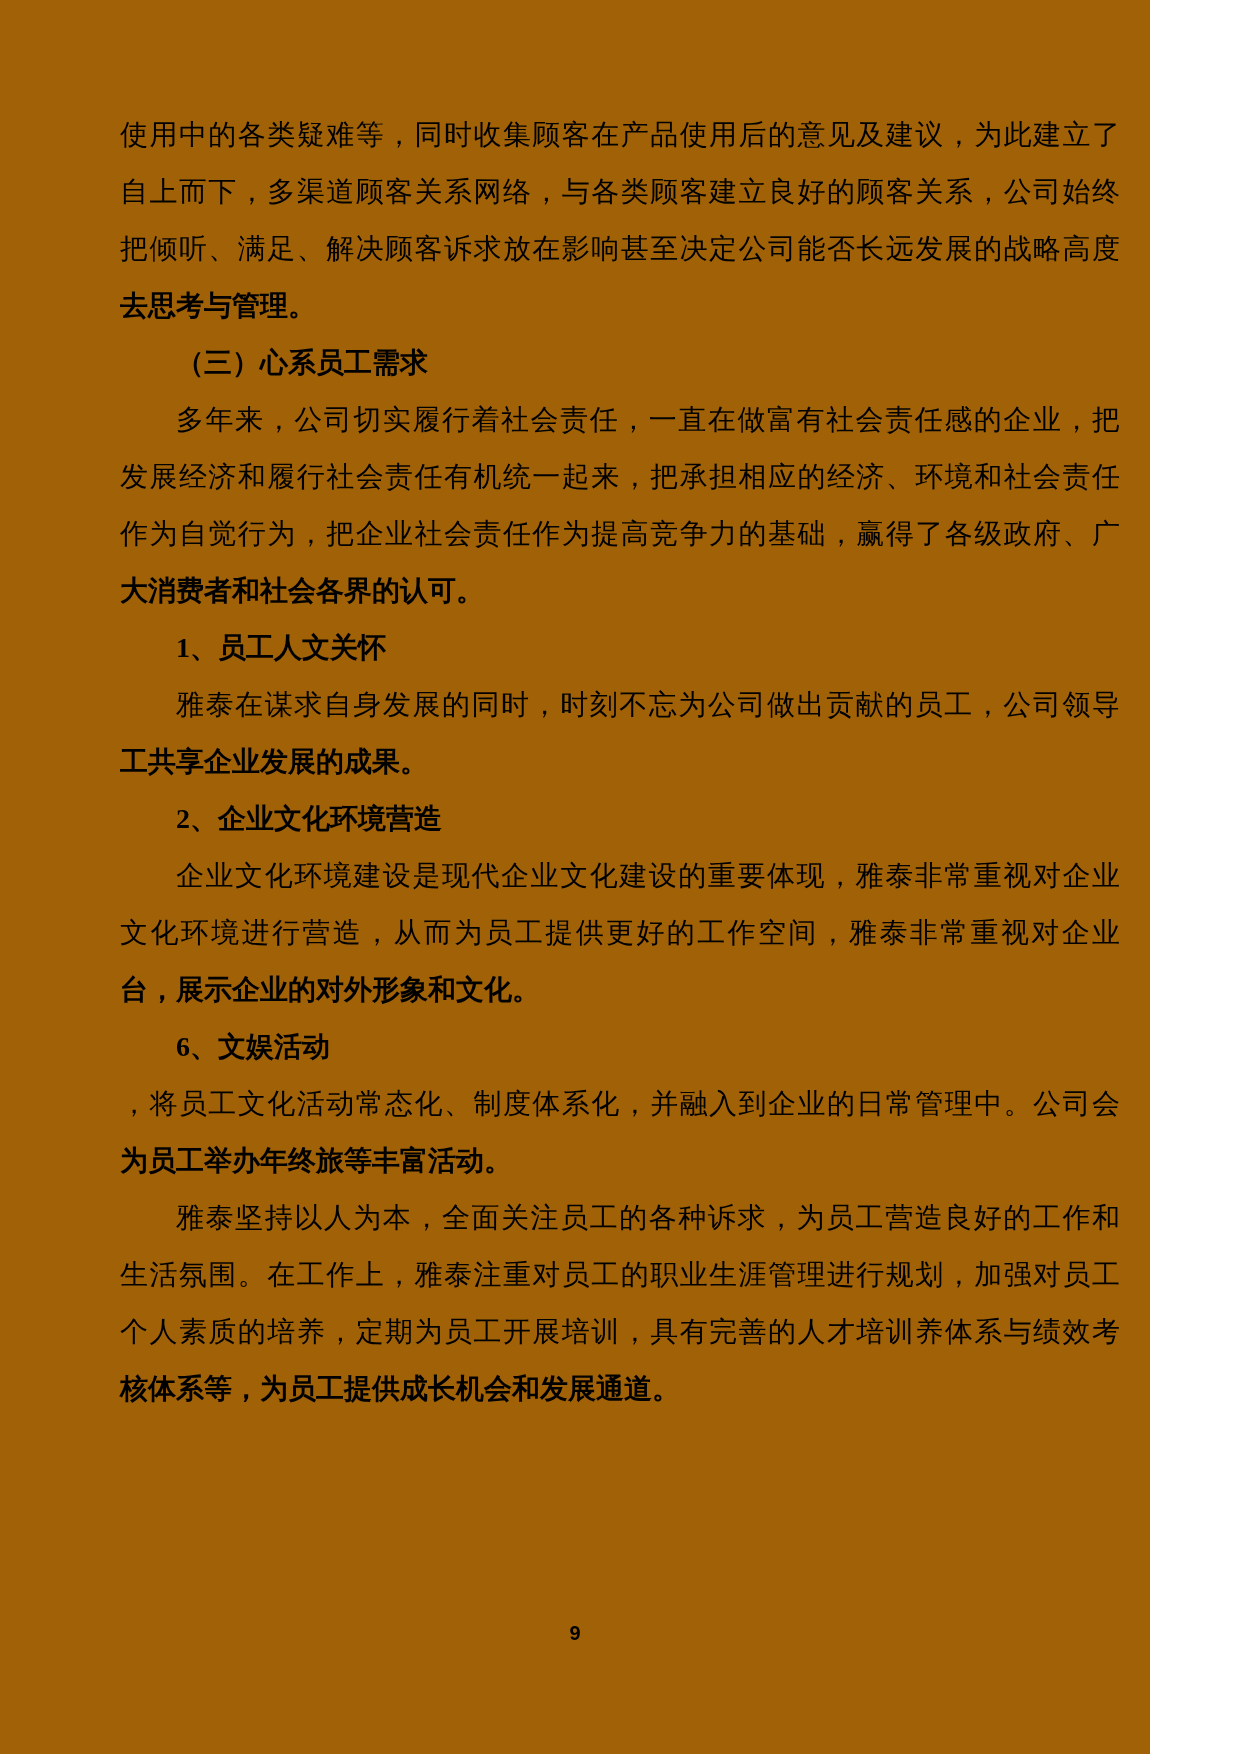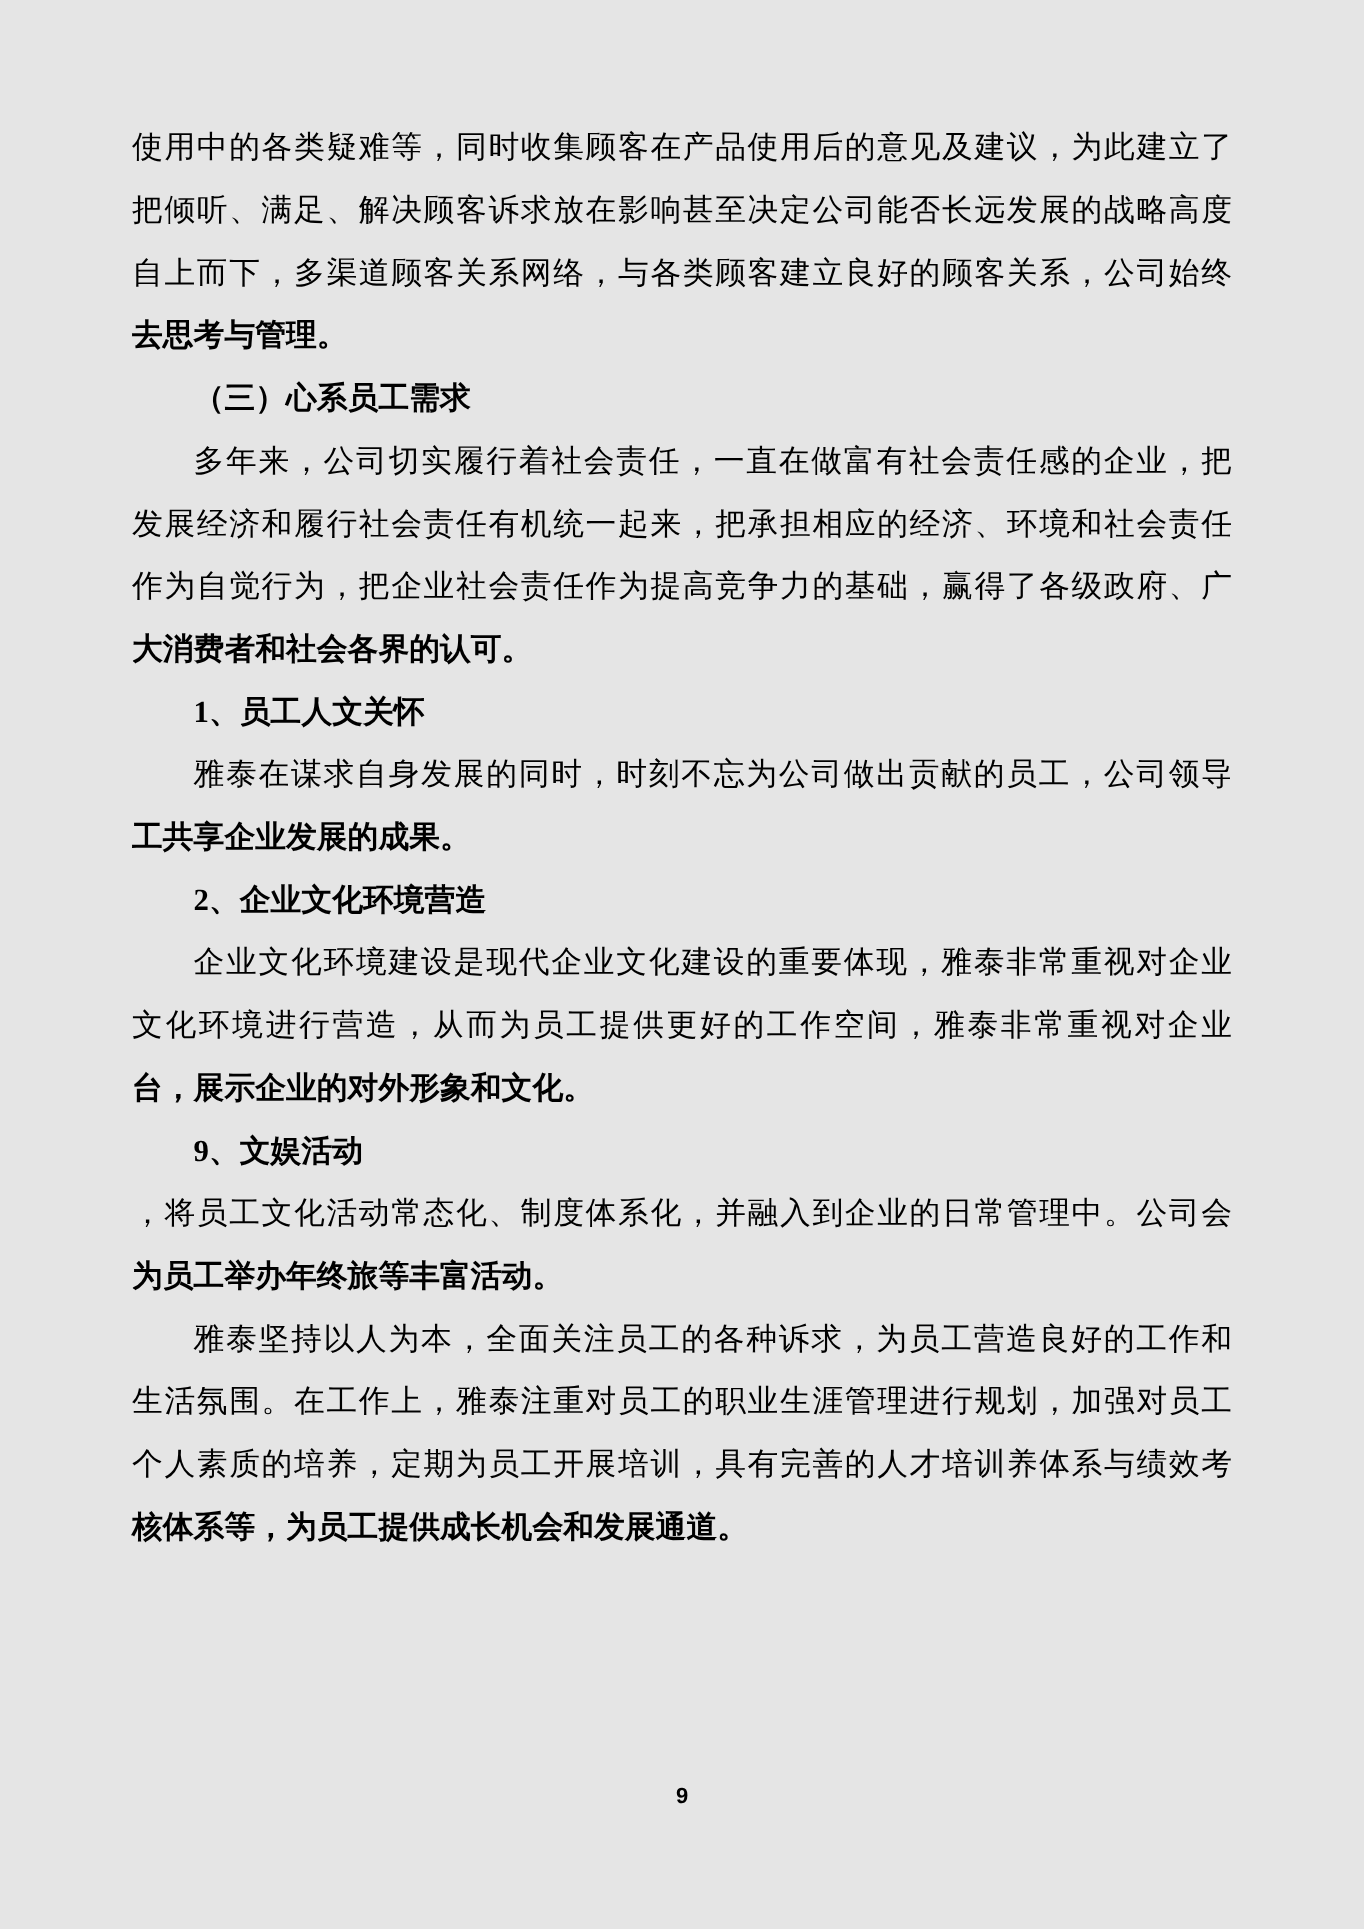--- a/index.html
+++ b/index.html
@@ -2,23 +2,23 @@
 <html lang="zh"><head>
 <meta charset="utf-8">
 <style>
   html, body {
     margin: 0;
     padding: 0;
     background: #ffffff;
   }
   .page {
     position: relative;
-    width: 1240px;
+    width: 1150px;
     height: 1754px;
-    background: #e5e5e5;
+    background: #a16207;
     color: #000000;
     font-family: "Liberation Serif", "DejaVu Serif", serif;
     overflow: hidden;
   }
   .text-block {
     position: absolute;
     left: 120px;
     top: 106px;
     width: 1000px;
   }
@@ -53,36 +53,36 @@
     font-size: 20px;
     color: #000000;
   }
 </style>
 </head>
 <body>
 
 <div class="page">
   <main class="text-block">
       <p class="line">使用中的各类疑难等，同时收集顾客在产品使用后的意见及建议，为此建立了</p>
+      <p class="line">自上而下，多渠道顾客关系网络，与各类顾客建立良好的顾客关系，公司始终</p>
       <p class="line">把倾听、满足、解决顾客诉求放在影响甚至决定公司能否长远发展的战略高度</p>
-      <p class="line">自上而下，多渠道顾客关系网络，与各类顾客建立良好的顾客关系，公司始终</p>
       <p class="line last">去思考与管理。</p>
       <p class="line indent last">（三）心系员工需求</p>
       <p class="line indent">多年来，公司切实履行着社会责任，一直在做富有社会责任感的企业，把</p>
       <p class="line">发展经济和履行社会责任有机统一起来，把承担相应的经济、环境和社会责任</p>
       <p class="line">作为自觉行为，把企业社会责任作为提高竞争力的基础，赢得了各级政府、广</p>
       <p class="line last">大消费者和社会各界的认可。</p>
       <p class="line indent last">1、员工人文关怀</p>
       <p class="line indent">雅泰在谋求自身发展的同时，时刻不忘为公司做出贡献的员工，公司领导</p>
       <p class="line last">工共享企业发展的成果。</p>
       <p class="line indent last">2、企业文化环境营造</p>
       <p class="line indent">企业文化环境建设是现代企业文化建设的重要体现，雅泰非常重视对企业</p>
       <p class="line">文化环境进行营造，从而为员工提供更好的工作空间，雅泰非常重视对企业</p>
       <p class="line last">台，展示企业的对外形象和文化。</p>
-      <p class="line indent last">9、文娱活动</p>
+      <p class="line indent last">6、文娱活动</p>
       <p class="line">，将员工文化活动常态化、制度体系化，并融入到企业的日常管理中。公司会</p>
       <p class="line last">为员工举办年终旅等丰富活动。</p>
       <p class="line indent">雅泰坚持以人为本，全面关注员工的各种诉求，为员工营造良好的工作和</p>
       <p class="line">生活氛围。在工作上，雅泰注重对员工的职业生涯管理进行规划，加强对员工</p>
       <p class="line">个人素质的培养，定期为员工开展培训，具有完善的人才培训养体系与绩效考</p>
       <p class="line last">核体系等，为员工提供成长机会和发展通道。</p>
     </main>
   <div class="page-footer">
     <span class="page-number">9</span>
   </div>

